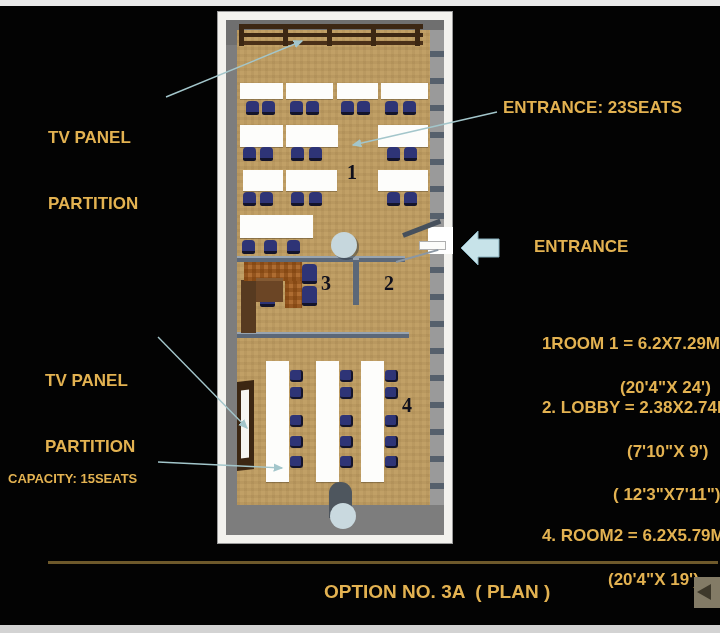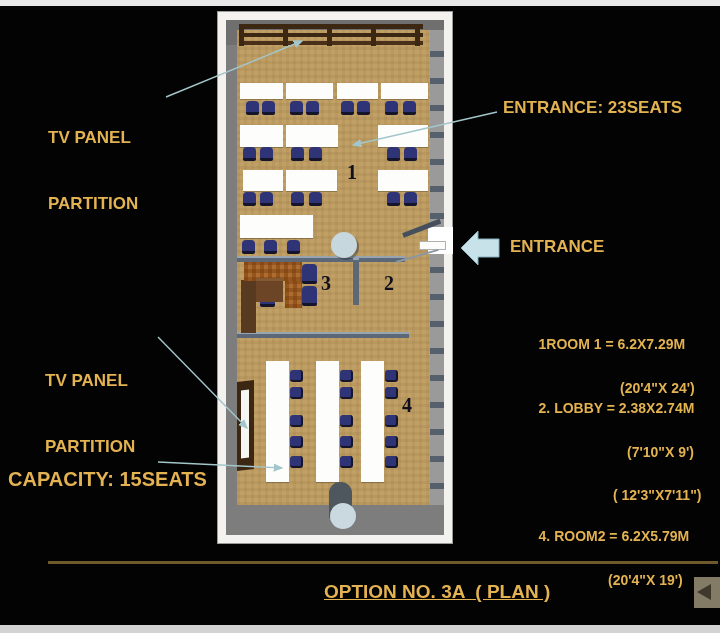--- a/index.html
+++ b/index.html
@@ -59,29 +59,29 @@
   #num-cabin{left:104px;top:262px;}
   #num-lobby{left:167px;top:262px;}
   #num-room2{left:185px;top:384px;}
 
   
   .gold{color:var(--gold);font-weight:700;}
   .anno{position:absolute;font-size:17px;line-height:22px;white-space:pre;}
   #tv-label-1{left:48px;top:83px;}
   #tv-label-2{left:45px;top:326px;}
   #cap-23{left:503px;top:97px;}
-  #cap-15{left:8px;top:468px;font-size:20px;}
-  #entrance-label{left:510px;top:236px;}
-
-  .dim-entry{position:absolute;left:523px;font-size:14px;line-height:22px;white-space:pre;}
+  #cap-15{left:8px;top:468px;font-size:13px;}
+  #entrance-label{left:534px;top:236px;}
+
+  .dim-entry{position:absolute;left:523px;font-size:17px;line-height:22px;white-space:pre;}
   .dim-line2{display:block;}
   #leader-svg,#arrow-svg{position:absolute;left:0;top:0;pointer-events:none;}
 
   .footer-line{position:absolute;left:48px;top:561px;width:670px;height:3px;background:#6E592B;}
-  #footer-title{position:absolute;left:324px;top:580px;font-size:19px;line-height:24px;white-space:pre;text-decoration:underline;}
+  #footer-title{position:absolute;left:324px;top:580px;font-size:19px;line-height:24px;white-space:pre;}
   #back-button{position:absolute;left:694px;top:577px;width:26px;height:31px;background:#837B66;border:none;padding:0;cursor:pointer;}
   .back-tri{position:absolute;left:3px;top:7px;width:0;height:0;
     border-top:8px solid transparent;border-bottom:8px solid transparent;border-right:14px solid #3E392B;}
 </style>
 </head>
 <body>
 
 <div id="canvas" style="--background: #030303; --gold: #E3B251; --leader: #A3C6CB; --arrow_fill: #C7E3E9; --arrow_stroke: #86AFBC; --tv_brown: #3C2713; --chair_blue: #2E3476; --slate_wall: #5C6878;">
 
   <div class="strip-top"></div>

